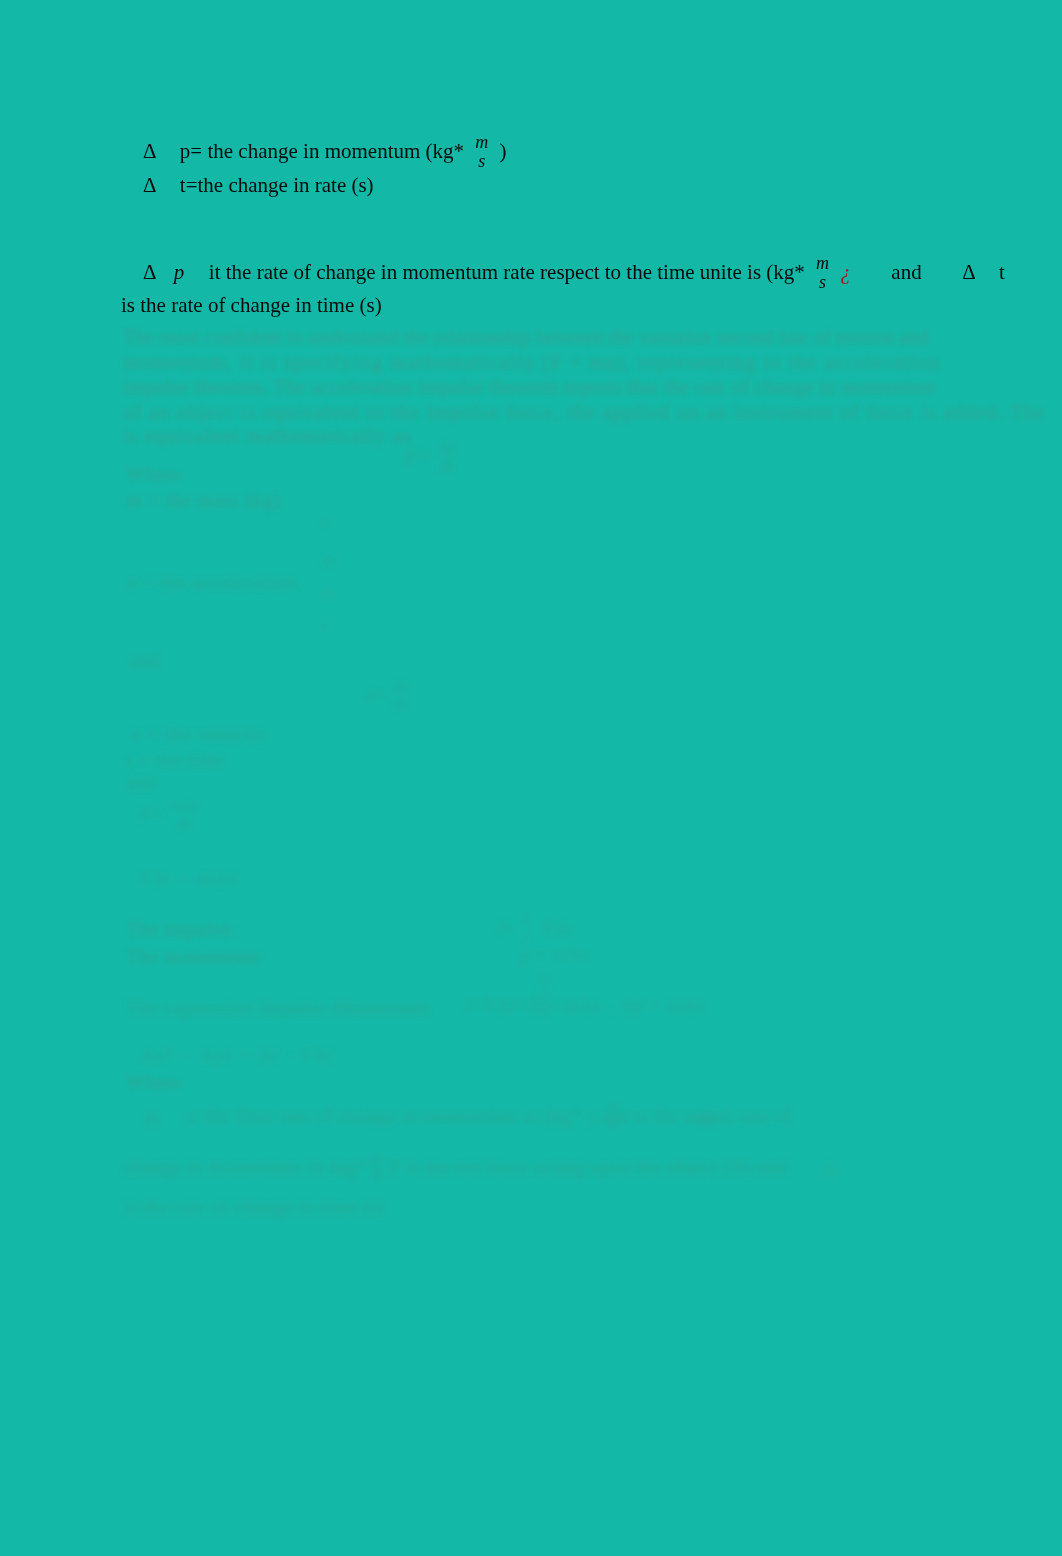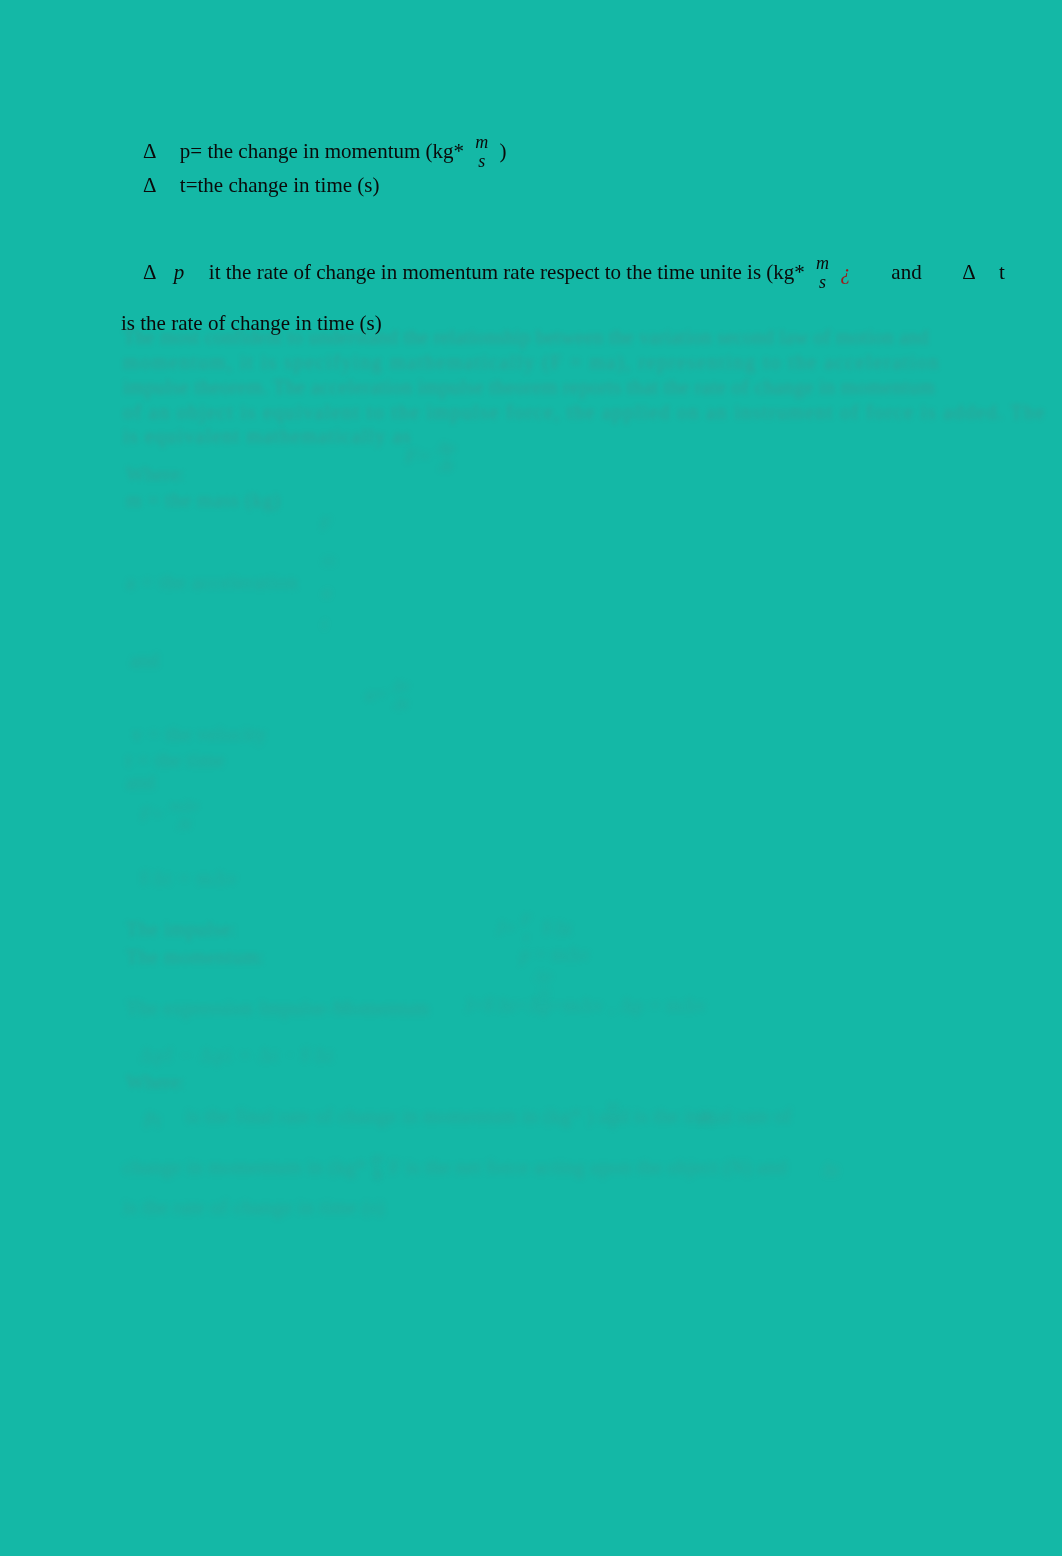--- a/index.html
+++ b/index.html
@@ -76,21 +76,21 @@
     <span class="frac">
       <span class="num">m</span>
       <span class="den">s</span>
     </span>
     <span>)</span>
   </div>
 
   <div class="txt" style="left:143px; top:172px;">
     <span>Δ</span>
     <span class="sp"></span>
-    <span>t=the change in time (s)</span>
+    <span>t=the change in rate (s)</span>
   </div>
 
   <div class="txt" style="left:143px; top:255px;">
     <span>Δ</span>
     <span class="sp-sm"></span>
     <span class="ital">p</span>
     <span class="sp"></span>
     <span>it the rate of change in momentum rate respect to the time unite is (kg*</span>
     <span class="frac">
       <span class="num">m</span>
@@ -98,21 +98,21 @@
     </span>
     <span class="red">¿</span>
     <span class="sp-lg"></span>
     <span>and</span>
     <span class="sp-lg"></span>
     <span>Δ</span>
     <span class="sp"></span>
     <span>t</span>
   </div>
 
-  <div class="txt" style="left:121px; top:310px;">is the rate of change in time (s)</div>
+  <div class="txt" style="left:121px; top:292px;">is the rate of change in time (s)</div>
 
   <div class="faded" style="left:123px; top:325px; letter-spacing:0.2px;">The most confident to understand the relationship between the variation second law of motion and</div>
   <div class="faded" style="left:123px; top:350px; letter-spacing:1.6px;">momentum, it is specifying mathematically (F = ma), representing to the acceleration</div>
   <div class="faded" style="left:123px; top:375px; letter-spacing:0.4px;">impulse theorem. The acceleration impulse theorem reports that the rate of change in momentum</div>
   <div class="faded" style="left:123px; top:400px; letter-spacing:1.4px;">of an object is equivalent to the impulse force, the applied on an instrument of force is added. The</div>
   <div class="faded" style="left:123px; top:424px; letter-spacing:1.2px;">is equivalent mathematically as</div>
 
   <div class="faded f3" style="left:405px; top:440px; font-size:22px;">
     <span class="ital">F</span>=<span class="frac"><span class="num">Δp</span><span class="den">Δt</span></span>
   </div>

